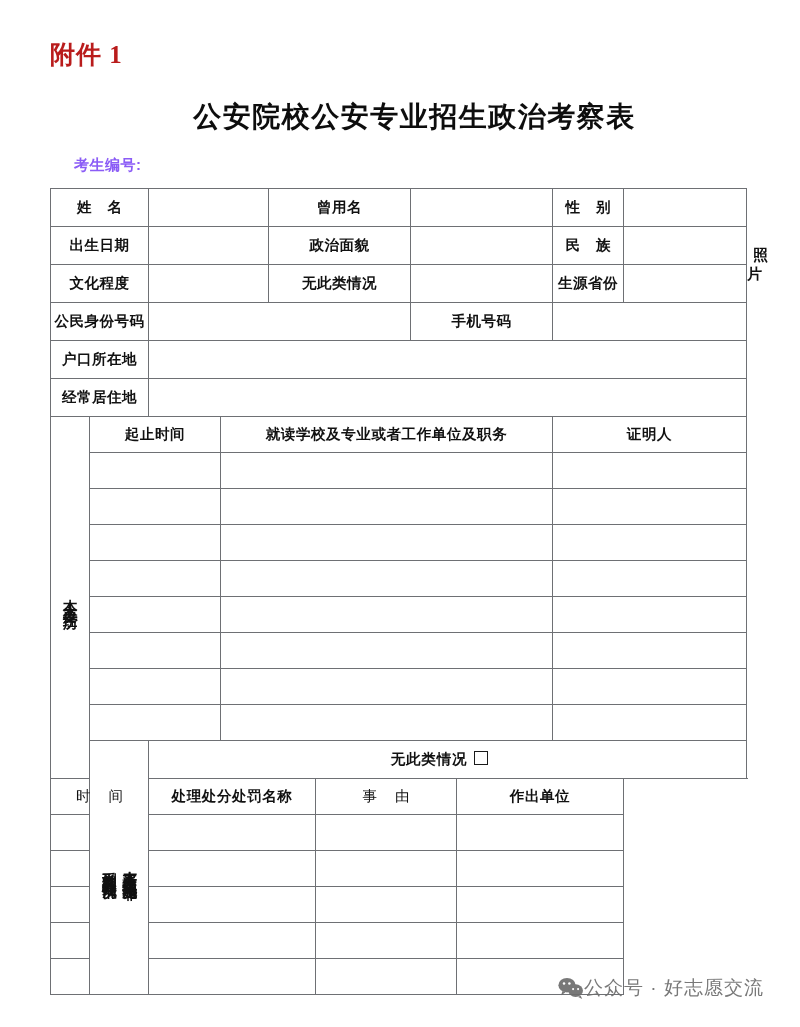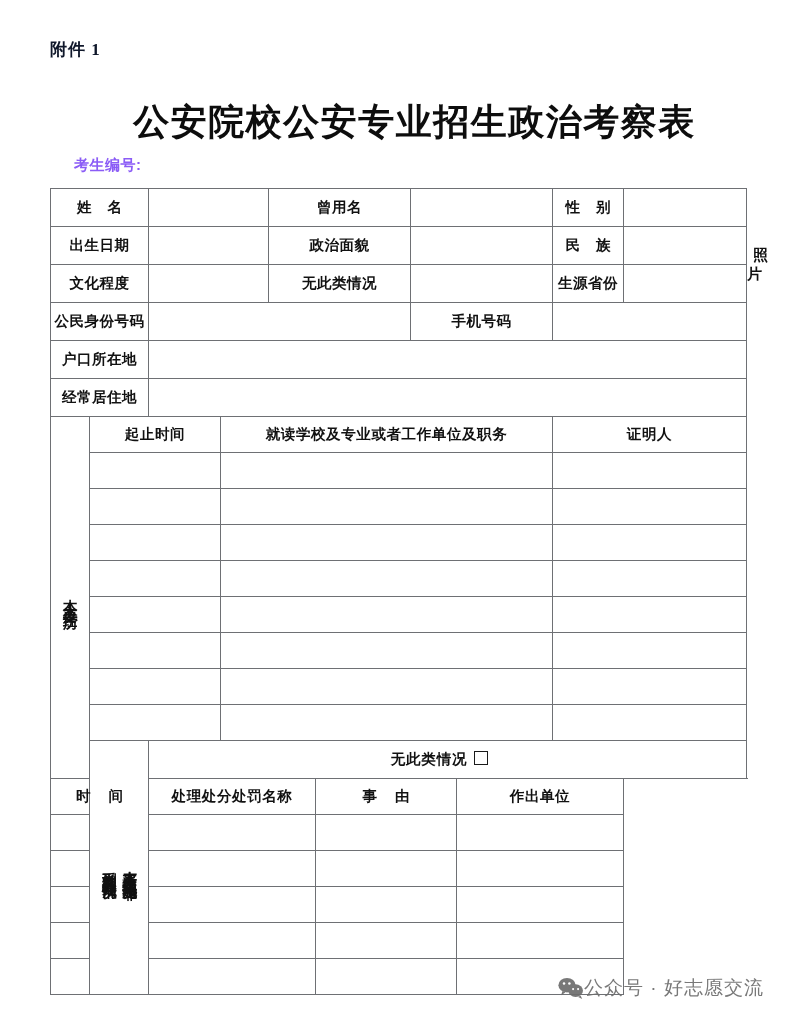--- a/index.html
+++ b/index.html
@@ -21,33 +21,33 @@
     overflow: hidden;
     box-sizing: border-box;
   }
 
   
   .attachment-label {
     position: absolute;
     left: 50px;
     top: 38px;
     font-family: "Liberation Serif", "DejaVu Serif", serif;
-    font-size: 17px;
+    font-size: 25px;
     font-weight: 700;
     letter-spacing: 1px;
-    color: #0f172a;
+    color: #b91c1c;
   }
   .doc-title {
     position: absolute;
     left: 0;
     right: 0;
     top: 98px;
     text-align: center;
     font-family: "Liberation Serif", "DejaVu Serif", serif;
-    font-size: 36px;
+    font-size: 28px;
     font-weight: 700;
     letter-spacing: 1.5px;
     color: #0d0d0d;
     padding-left: 29px;
   }
   .exam-no {
     position: absolute;
     left: 74px;
     top: 156px;
     font-size: 15px;
@@ -96,21 +96,21 @@
     letter-spacing: 6px;
     text-indent: 6px;
   }
 
   .col-hdr {
     font-weight: 700;
     font-size: 14.5px;
     letter-spacing: 0.6px;
   }
   .col-hdr-sp {
-    font-weight: 700;
+    font-weight: 400;
     font-size: 14.5px;
     letter-spacing: 7px;
     text-indent: 7px;
   }
 
   
   .vside {
     width: 39px;
     padding: 0;
   }

